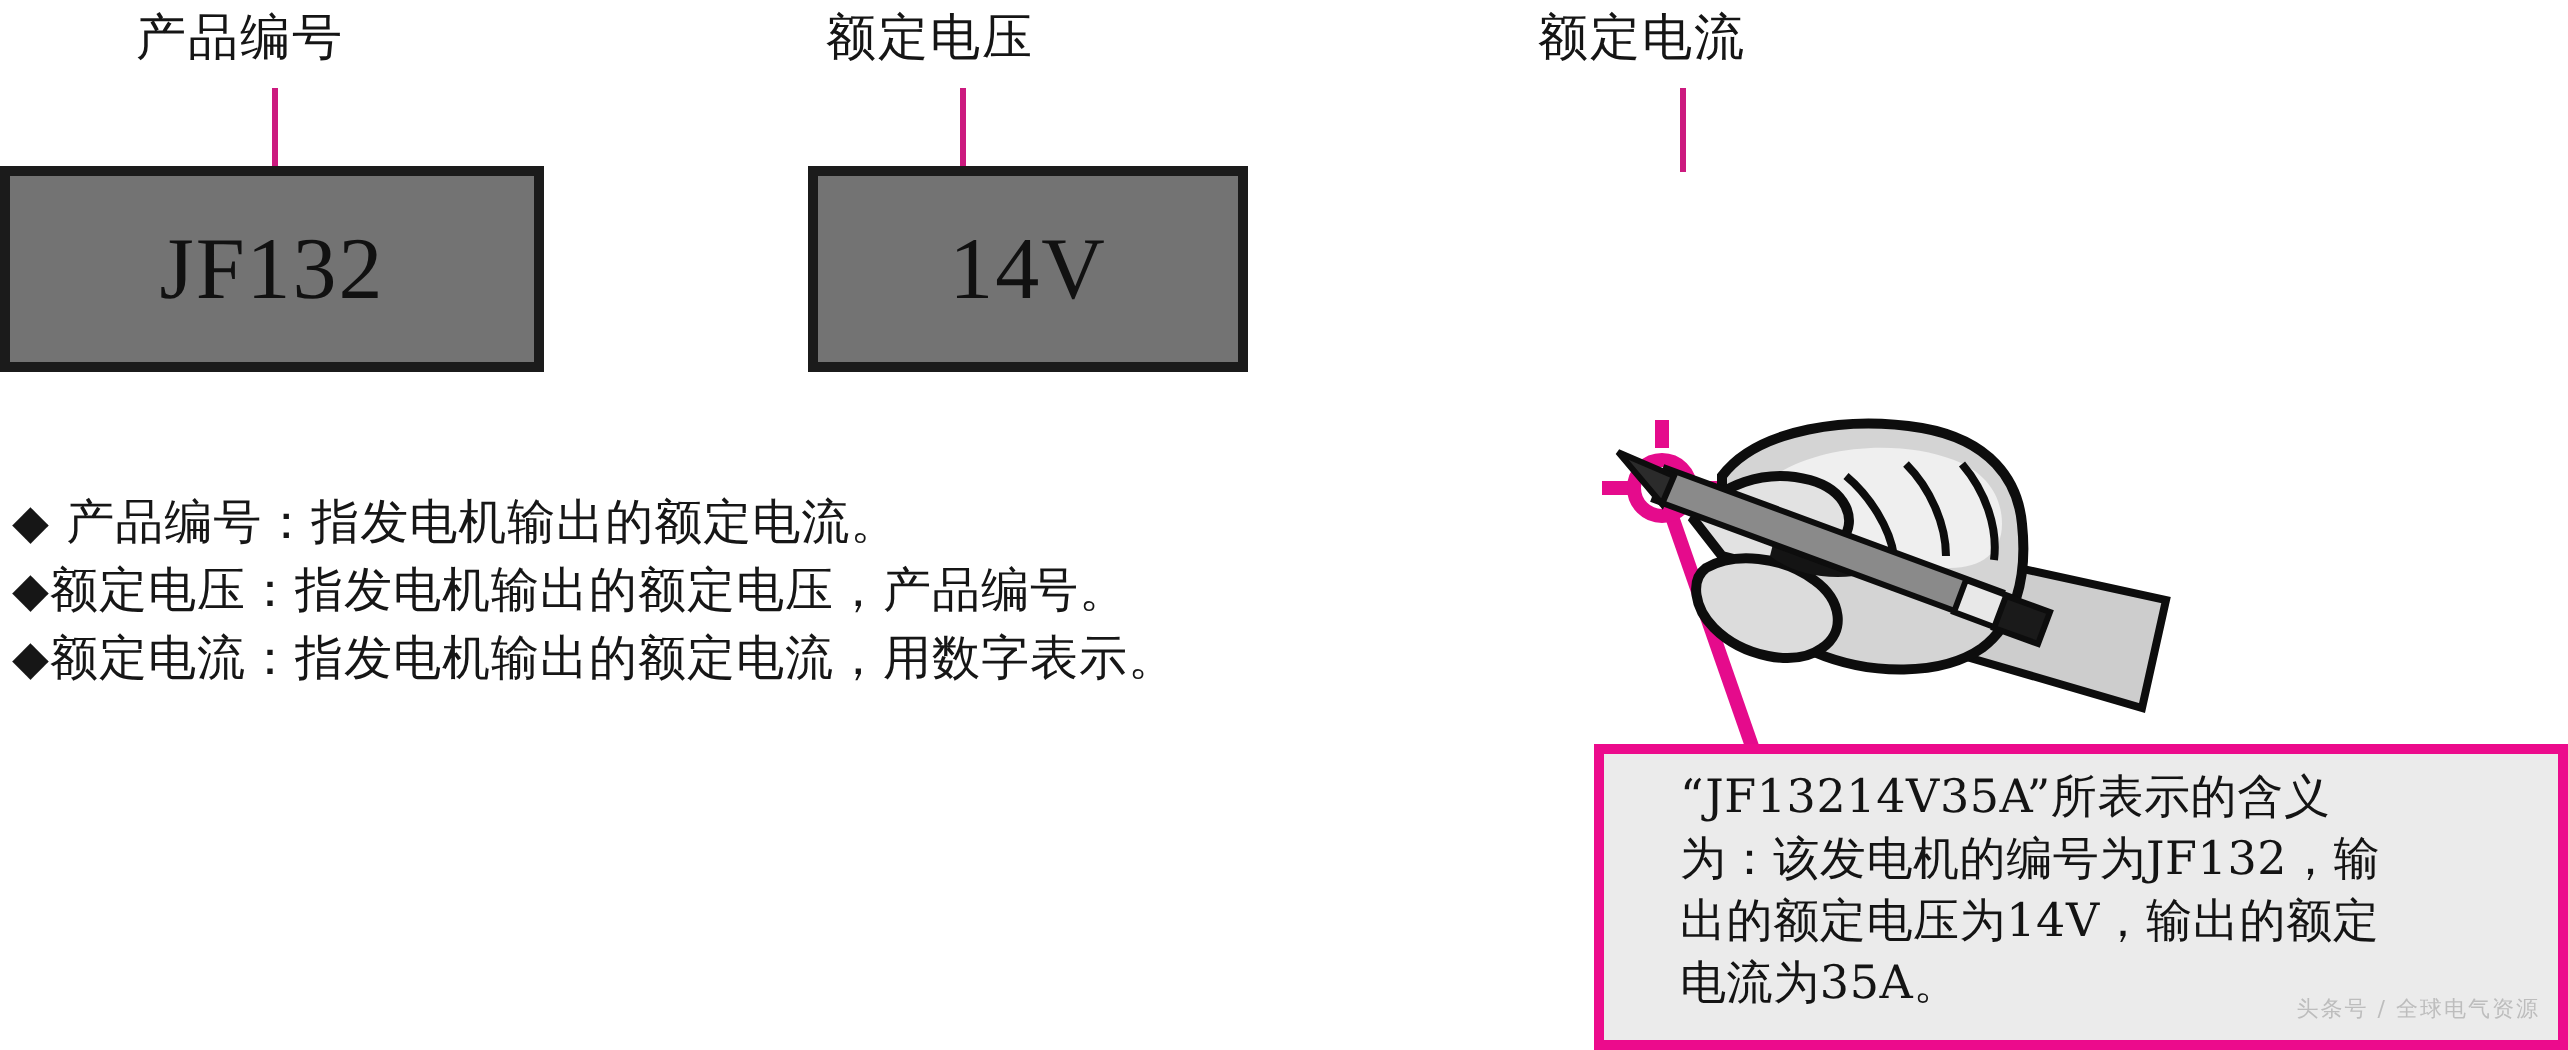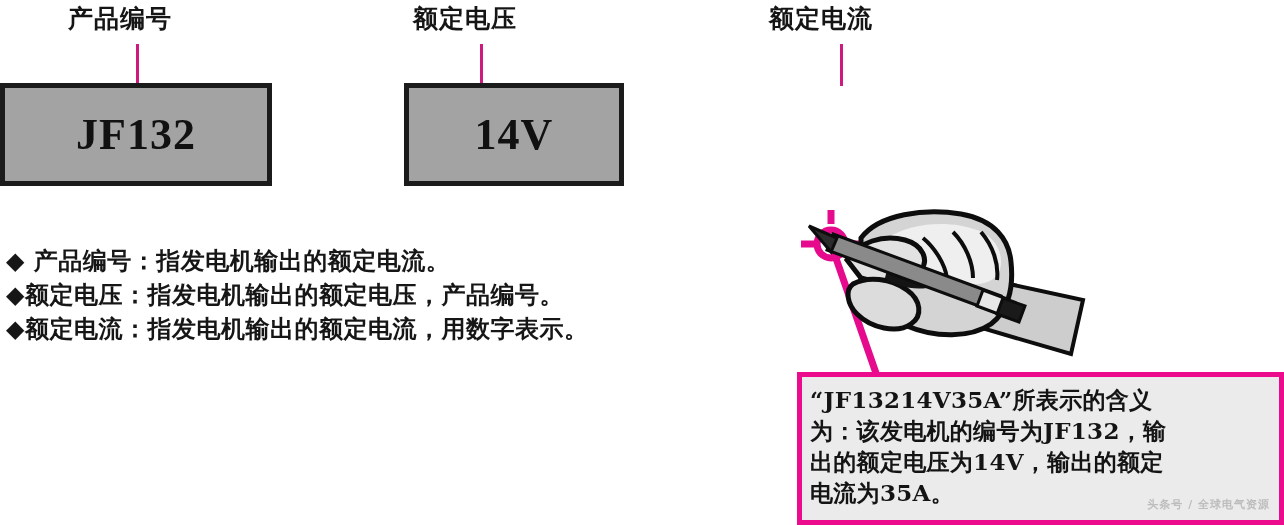--- a/index.html
+++ b/index.html
@@ -10,21 +10,20 @@
   body {
     font-family: "Liberation Serif", "DejaVu Serif", serif;
     color: #1a1a1a;
   }
   #page {
     position: relative;
     width: 1284px;
     height: 525px;
     background: #ffffff;
     overflow: hidden;
-    font-weight: bold;
   }
 
   
   .hdr-label {
     position: absolute;
     font-family: "DejaVu Serif", "Liberation Serif", serif;
     font-size: 25px;
     line-height: 34px;
     color: #151515;
     white-space: nowrap;
@@ -36,21 +35,21 @@
     position: absolute;
     width: 3px;
     background: #cc1a7f;
   }
 
   
   .vbox {
     position: absolute;
     box-sizing: border-box;
     border: 5px solid #1b1b1b;
-    background: #a3a3a3;
+    background: #737373;
     display: flex;
     align-items: center;
     justify-content: center;
   }
   .vbox-text {
     font-family: "Liberation Serif", "DejaVu Serif", serif;
     font-size: 44px;
     line-height: 48px;
     color: #111111;
     letter-spacing: 1px;
@@ -80,20 +79,21 @@
     top: 372px;
     width: 487px;
     height: 153px;
     box-sizing: border-box;
     border: 5px solid #ec0b8c;
     background: #ebebeb;
     overflow: hidden;
   }
   #callout-inner {
     padding: 7px 10px 0 8px;
+    margin-left: 30px;
   }
   .callout-line {
     font-family: "DejaVu Serif", "Liberation Serif", serif;
     font-size: 23px;
     line-height: 31px;
     color: #141414;
     white-space: nowrap;
     letter-spacing: 0.3px;
   }
   #watermark {

